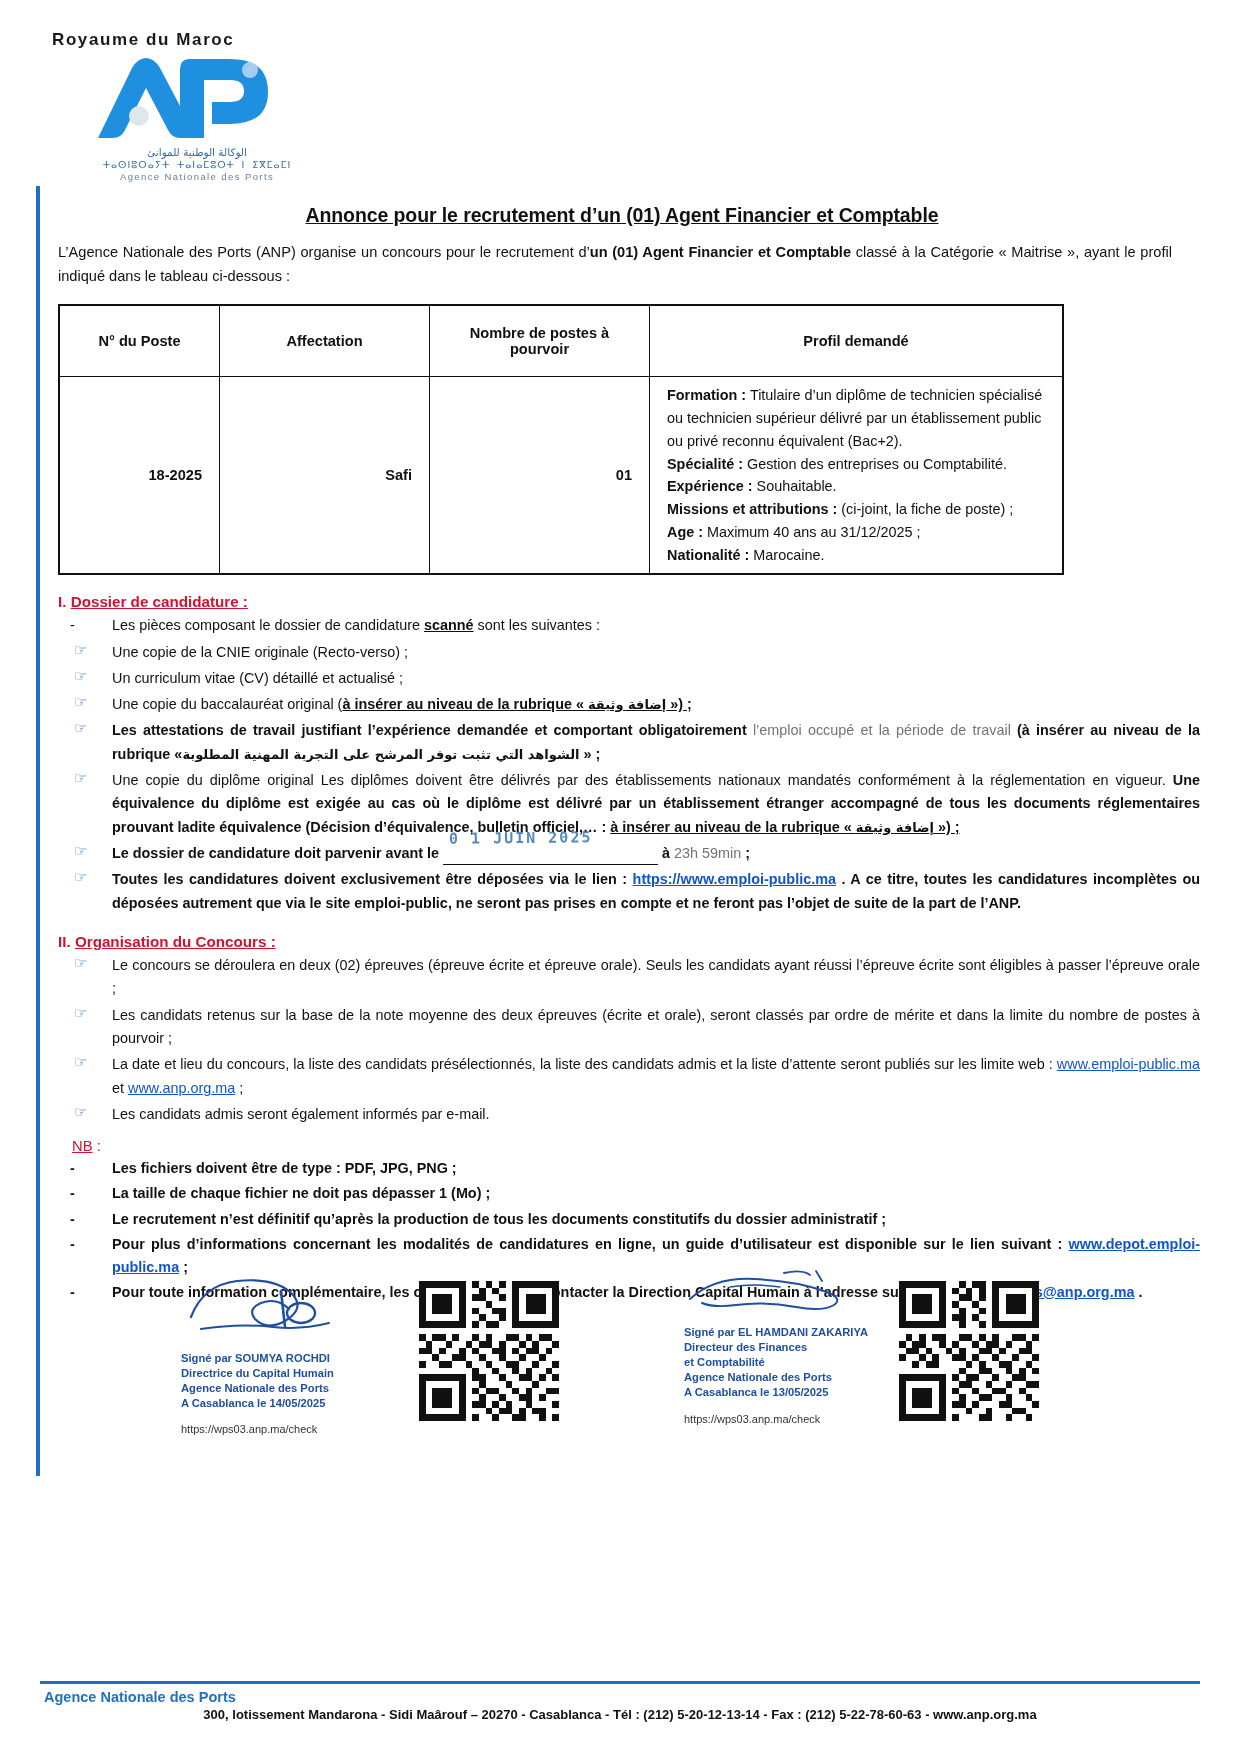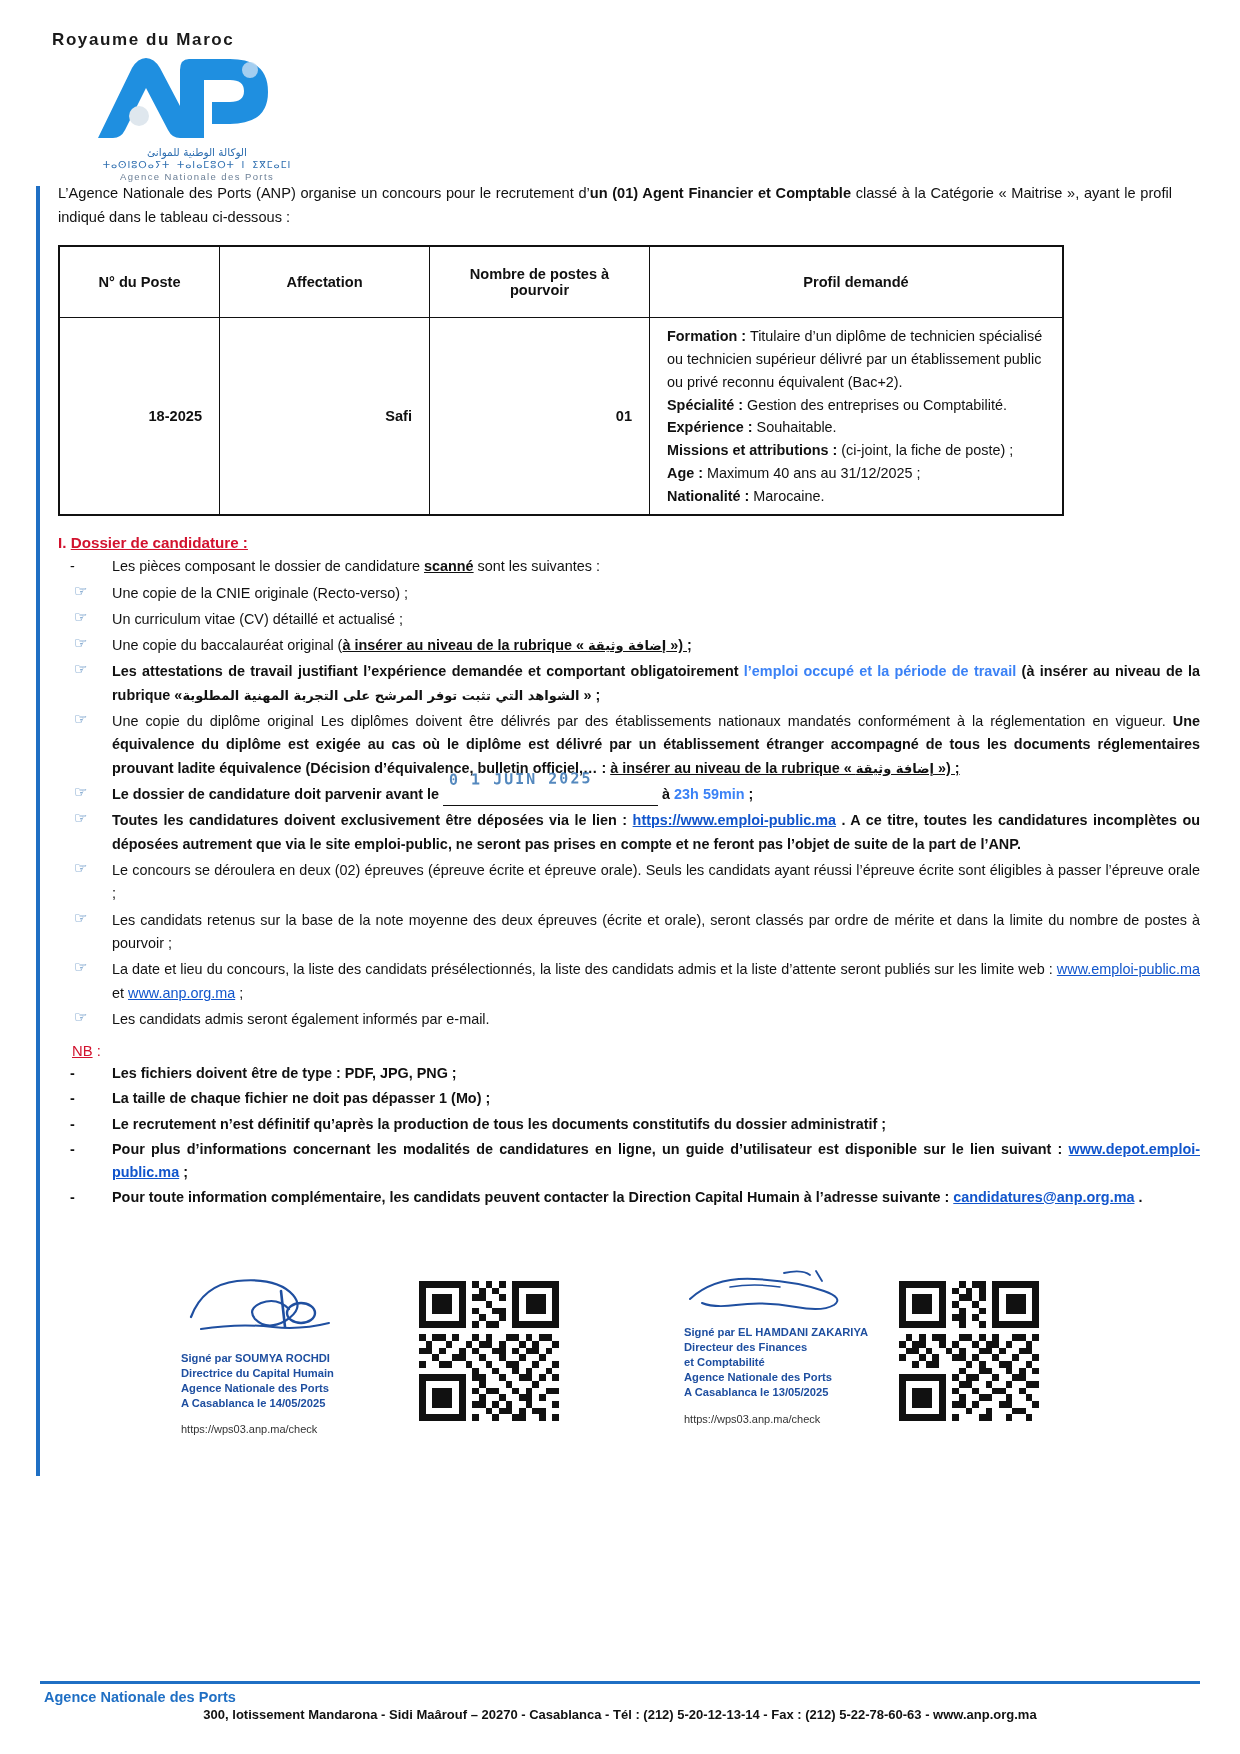--- a/index.html
+++ b/index.html
@@ -120,21 +120,21 @@
     font-size:15px;line-height:1;
   }
   .nb-head{
     color:#d2122e;font-weight:normal;font-size:14.8px;
     margin:12px 0 3px 28px;
   }
   .nb-head .u{text-decoration:underline;}
   ul.nb > li{font-weight:bold;}
 
   b{font-weight:bold;}
-  .red{color:#3b82f6;font-weight:bold;}
+  .red{color:#737373;font-weight:normal;}
   .u{text-decoration:underline;}
   .ar{font-family:"DejaVu Sans", sans-serif;direction:rtl;unicode-bidi:isolate;font-size:13px;}
   a.link{color:#1155cc;text-decoration:underline;font-weight:bold;}
   a.link2{color:#1155cc;text-decoration:underline;font-weight:normal;}
 
   .datefill{
     display:inline-block;min-width:215px;
     border-bottom:1.6px solid #111;
     text-align:center;position:relative;
     vertical-align:bottom;height:19px;
@@ -190,20 +190,21 @@
     <svg class="logo-svg" width="200" height="92" viewBox="0 0 200 92">
       <path d="M6 86 L40 16 Q46 6 54 6 Q62 6 68 16 L88 54 L88 18 Q88 7 97 7 L138 7 Q176 7 176 40 Q176 72 138 72 L120 72 L120 50 L138 50 Q152 50 152 39 Q152 28 138 28 L112 28 L112 86 L88 86 Q80 86 76 78 L54 36 L33 78 Q29 86 21 86 Z" fill="#1f8fe0"></path>
       <circle cx="47" cy="64" r="10" fill="#dfe7ee"></circle>
       <circle cx="158" cy="18" r="8" fill="#bcd9f2" opacity=".85"></circle>
     </svg>
     <div class="logo-ar">الوكالة الوطنية للموانئ</div>
     <div class="logo-tif">ⵜⴰⵙⵏⵓⵔⴰⵢⵜ ⵜⴰⵏⴰⵎⵓⵔⵜ ⵏ ⵉⴳⵎⴰⵎⵏ</div>
     <div class="logo-fr">Agence   Nationale   des  Ports</div>
   </div>
 
+  <div class="doc-title">Annonce pour le recrutement d’un (01) Agent Financier et Comptable</div>
 
   <p class="intro"><span>L’Agence Nationale des Ports (ANP) organise un concours pour le recrutement d’</span><b>un (01) Agent Financier et Comptable</b><span> classé à la Catégorie « Maitrise », ayant le profil indiqué dans le tableau ci-dessous :</span></p>
 
   <table class="profil">
     <thead>
       <tr>
         <th style="width:125px">N° du Poste</th>
         <th style="width:175px">Affectation</th>
         <th style="width:185px">Nombre de postes à pourvoir</th>
         <th>Profil demandé</th>
@@ -256,20 +257,21 @@
     <li>
       <span class="bullet-icon">☞</span>
       <b>Le dossier de candidature doit parvenir avant le </b><span class="datefill"><span class="stamp">0 1 JUIN 2025</span></span><b> à </b><span class="red">23h 59min</span><b> ;</b>
     </li>
     <li>
       <span class="bullet-icon">☞</span>
       <b>Toutes les candidatures doivent exclusivement être déposées via le lien : </b><a class="link" href="#">https://www.emploi-public.ma</a><b> . A ce titre, toutes les candidatures incomplètes ou déposées autrement que via le site emploi-public, ne seront pas prises en compte et ne feront pas l’objet de suite de la part de l’ANP.</b>
     </li>
   </ul>
 
+  <div class="sec-head"><span class="num">II.</span> <span class="u">Organisation du Concours :</span></div>
 
   <ul class="hand">
     <li>
       <span class="bullet-icon">☞</span>
       <span>Le concours se déroulera en deux (02) épreuves (épreuve écrite et épreuve orale). Seuls les candidats ayant réussi l’épreuve écrite sont éligibles à passer l’épreuve orale ;</span>
     </li>
     <li>
       <span class="bullet-icon">☞</span>
       <span>Les candidats retenus sur la base de la note moyenne des deux épreuves (écrite et orale), seront classés par ordre de mérite et dans la limite du nombre de postes à pourvoir ;</span>
     </li>

